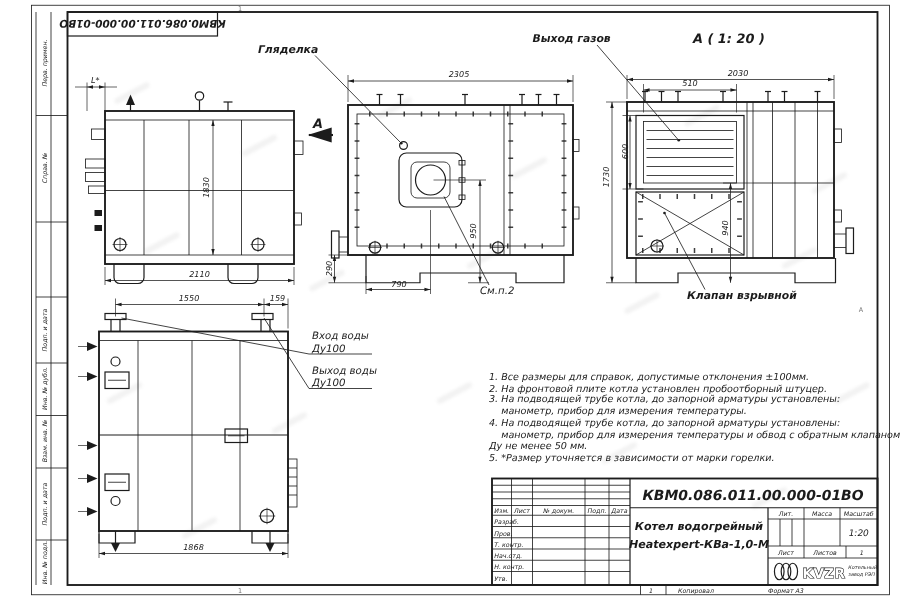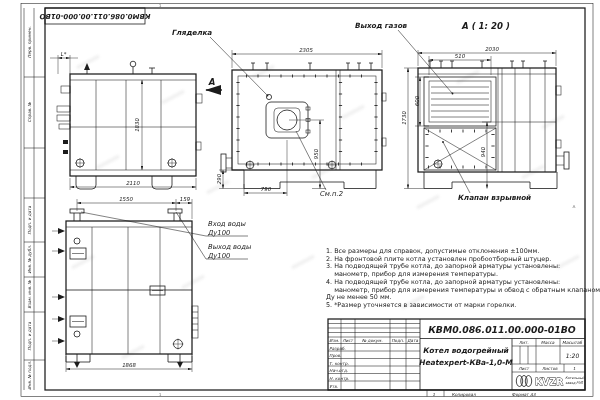--- a/index.html
+++ b/index.html
@@ -21,21 +21,21 @@
   .tS{font-size:5.4px}
   .tM{font-size:6.8px}
   .tL{font-size:7.2px;font-weight:bold}
   .tXL{font-size:8.6px;font-weight:bold}
   .tT{font-size:9.3px;font-weight:bold}
   .mid{text-anchor:middle}
   .up{font-style:normal}
   .zone{font-size:4.3px;fill:#777;font-style:normal}
   
   #notes{position:absolute;left:326px;top:248px;width:258px;
-         font-size:6.4px;line-height:7.7px;color:#1b1b1b;
+         font-size:6.4px;line-height:7.7px;font-style:italic;color:#1b1b1b;
          white-space:pre;}
   
   .wm{position:absolute;width:26px;height:4px;border-radius:2px;background:#9a9a9a;
       opacity:.12;transform:rotate(-28deg);filter:blur(1px);}
 </style>
 </head>
 <body>
 
 <div id="sheet">
 

